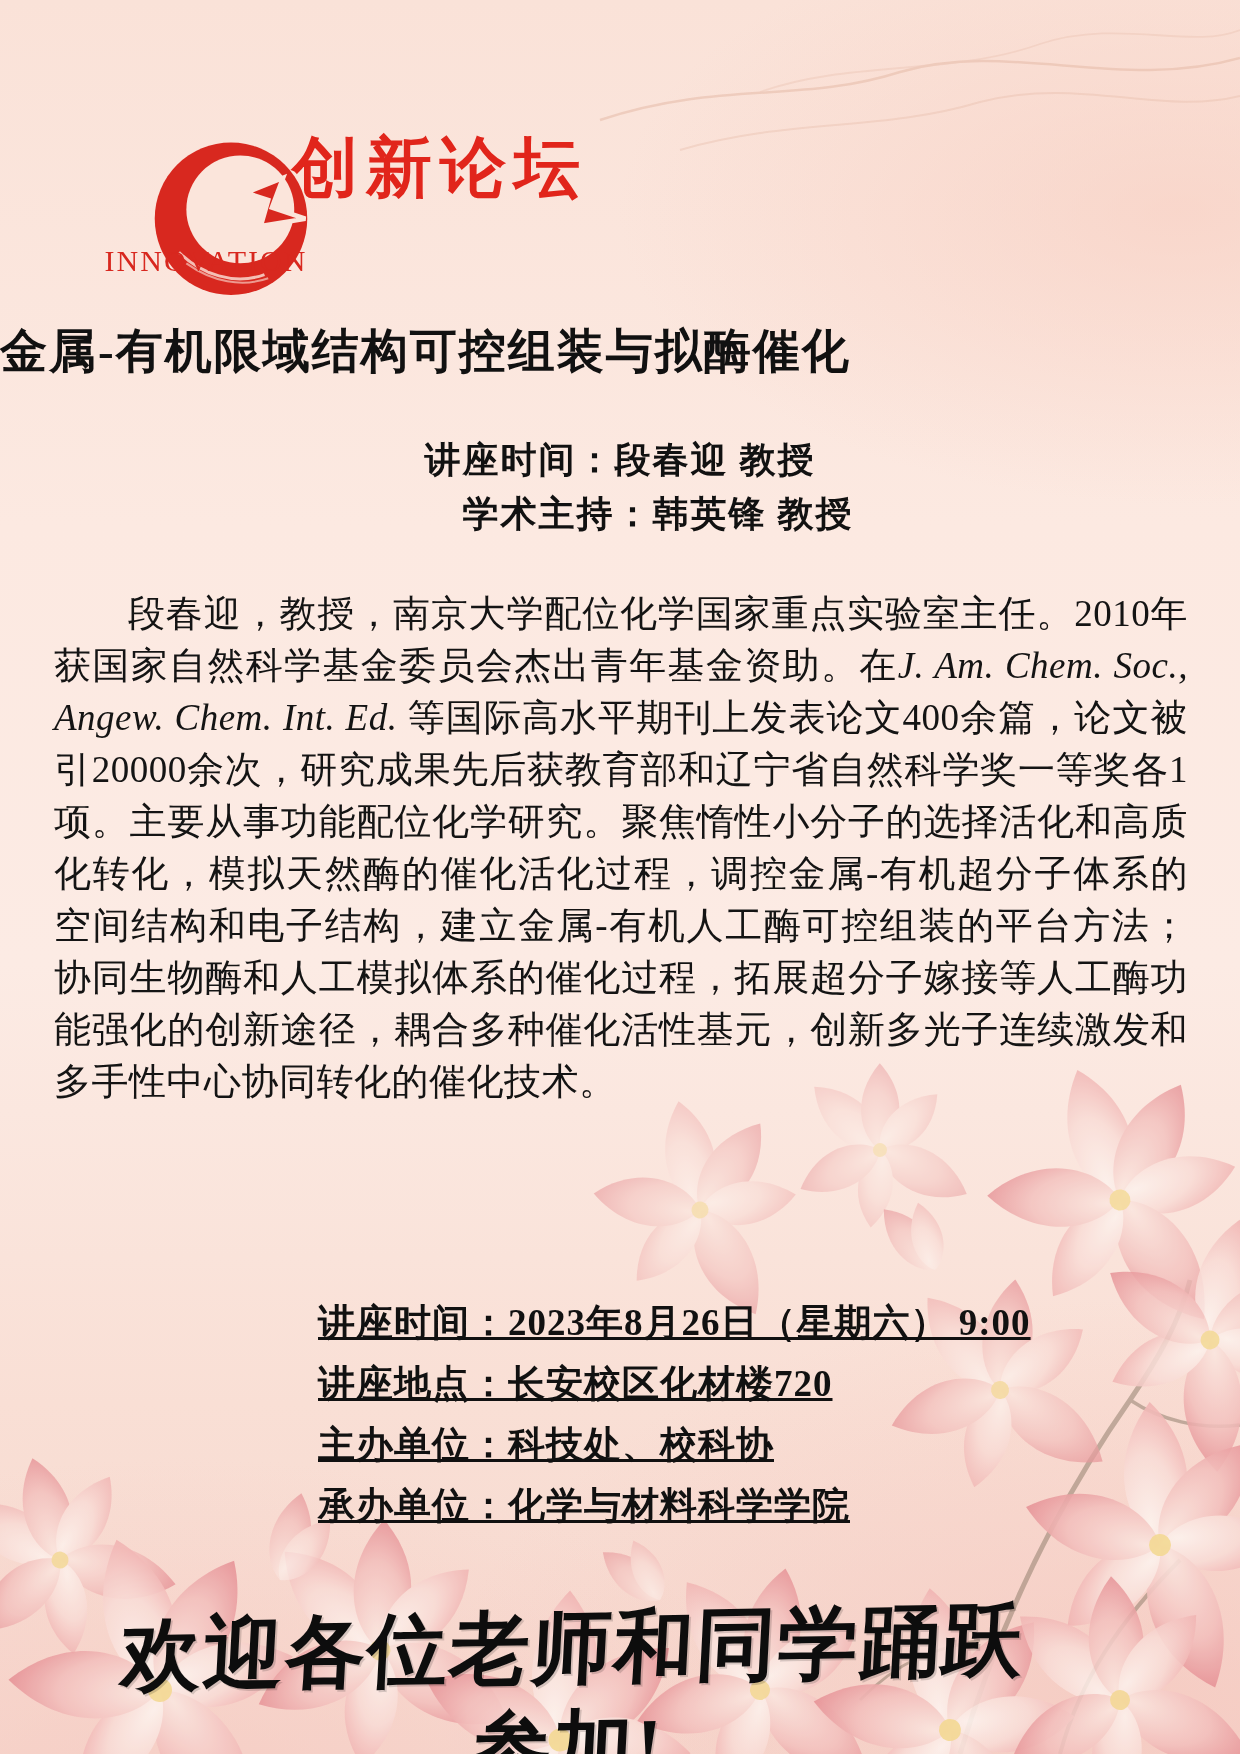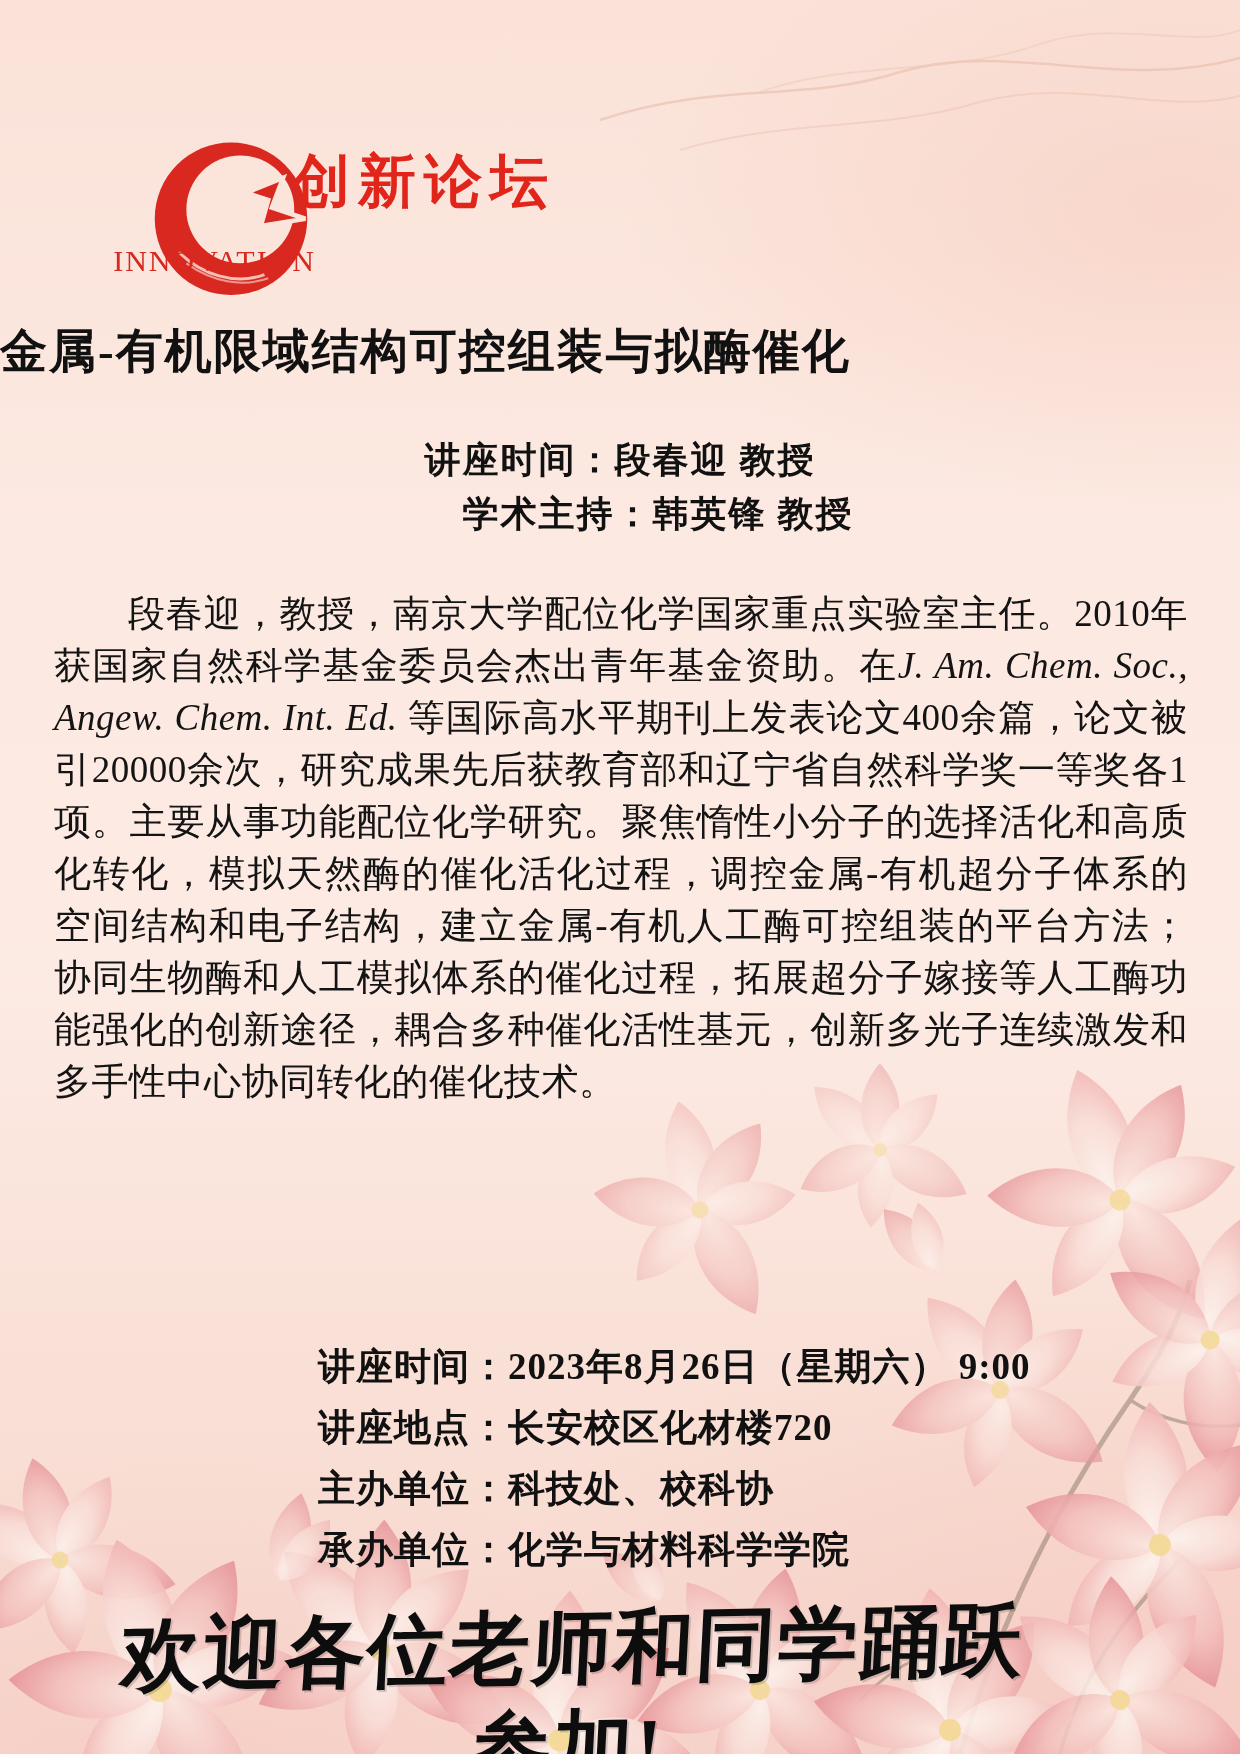--- a/index.html
+++ b/index.html
@@ -17,26 +17,26 @@
   }
   .abs{position:absolute;}
   .art-layer{position:absolute;inset:0;z-index:1;pointer-events:none;}
   .content{position:absolute;inset:0;z-index:2;}
 
   .logo-mark{left:138px;top:122px;width:186px;height:186px;}
   .logo-word{
     left:96px;top:244px;width:220px;
     font-size:30px;letter-spacing:2px;color:#d8281f;
     font-family:"Liberation Serif","DejaVu Serif",serif;
-    text-align:right;font-weight:500;
+    text-align:center;font-weight:500;
   }
   .forum-title{
-    left:292px;top:152px;
+    left:292px;top:134px;
     font-family:"Liberation Sans","DejaVu Sans",sans-serif;
-    font-weight:900;font-size:58px;line-height:1;
+    font-weight:900;font-size:66px;line-height:1;
     color:#e1251b;letter-spacing:8px;
   }
   .lecture-no{
     left:652px;top:176px;
     font-family:"Liberation Sans","DejaVu Sans",sans-serif;
     font-weight:800;font-size:53px;line-height:1;
     color:#e1251b;letter-spacing:1px;
   }
   .main-title{
     left:0;top:320px;width:1240px;
@@ -53,23 +53,23 @@
     font-size:36px;font-weight:700;letter-spacing:2px;color:#111;padding-left:38px;
   }
   .bio{
     left:54px;top:588px;width:1134px;
     font-size:37px;line-height:52px;
     text-align:justify;text-indent:2em;
     color:#141414;letter-spacing:.5px;
   }
   .bio .journal{font-style:italic;}
   .details{
-    left:318px;top:1336px;width:860px;
+    left:318px;top:1292px;width:860px;
     font-size:37px;font-weight:700;line-height:61px;
-    color:#111;letter-spacing:1px;
+    color:#111;letter-spacing:1px;text-decoration:underline;
   }
   .welcome{
     left:110px;top:1598px;width:920px;
     text-align:center;
     font-size:80px;font-weight:900;line-height:1.25;
     color:#0d0d0d;
     transform:skewX(-4deg) rotate(-1deg);
     letter-spacing:2px;
     text-shadow:2px 2px 0 rgba(0,0,0,.15);
   }

